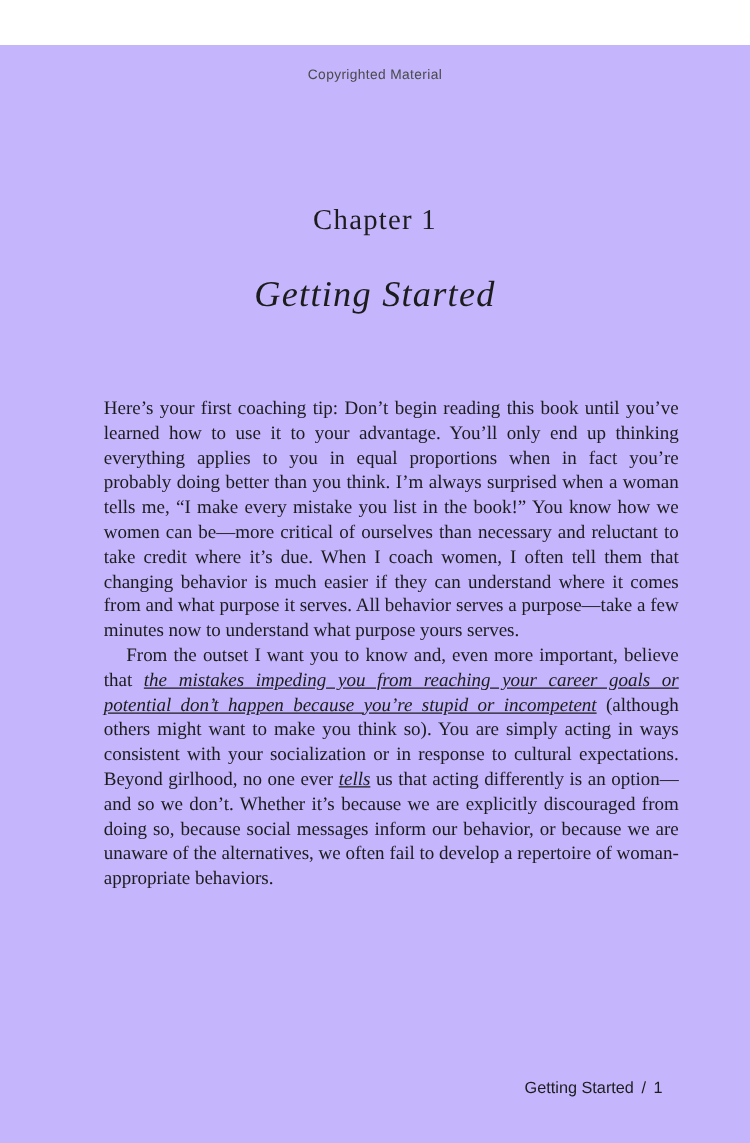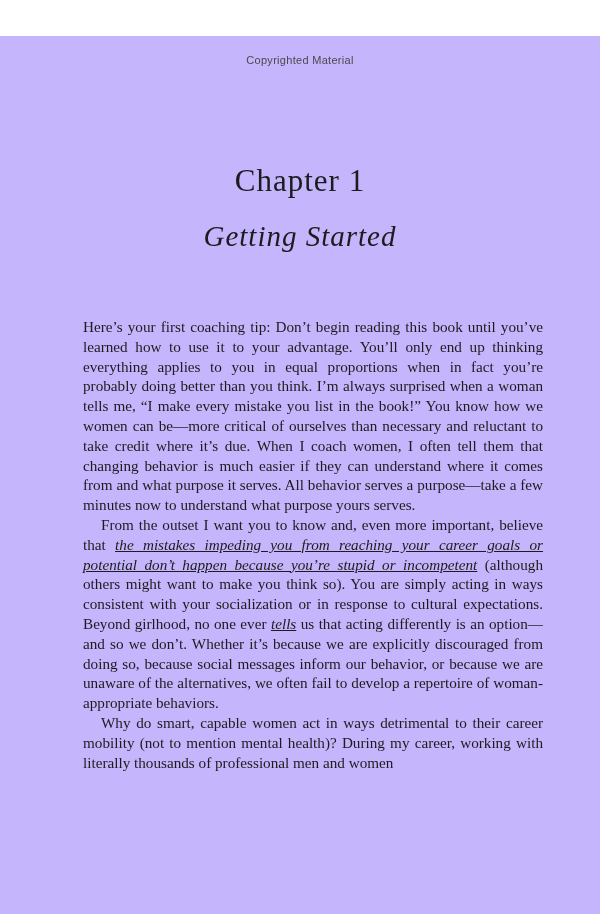--- a/index.html
+++ b/index.html
@@ -28,21 +28,21 @@
     letter-spacing: 0.3px;
   }
   .copyright.top { top: 18px; }
   .copyright.bottom { top: 881px; }
   .chapter-label {
     position: absolute;
     top: 127px;
     left: 0;
     width: 100%;
     text-align: center;
-    font-size: 31px;
+    font-size: 23px;
     letter-spacing: 1px;
     color: #1c1c1c;
   }
   .chapter-title {
     position: absolute;
     top: 184px;
     left: 0;
     width: 100%;
     text-align: center;
     font-size: 29px;
@@ -99,22 +99,22 @@
   <div class="body-text">
 
     <p class="para">
       <span>Here’s your first coaching tip: Don’t begin reading this book until you’ve learned how to use it to your advantage. You’ll only end up thinking everything applies to you in equal proportions when in fact you’re probably doing better than you think. I’m always surprised when a woman tells me, “I make every mistake you list in the book!” You know how we women can be—more critical of ourselves than necessary and reluctant to take credit where it’s due. When I coach women, I often tell them that changing behavior is much easier if they can understand where it comes from and what purpose it serves. All behavior serves a purpose—take a few minutes now to understand what purpose yours serves.</span>
     </p>
 
     <p class="para indent">
       <span>From the outset I want you to know and, even more important, believe that </span><span class="italic">the mistakes impeding you from reaching your career goals or potential don’t happen because you’re stupid or incompetent</span><span> (although others might want to make you think so). You are simply acting in ways consistent with your socialization or in response to cultural expectations. Beyond girlhood, no one ever </span><span class="italic">tells</span><span> us that acting differently is an option—and so we don’t. Whether it’s because we are explicitly discouraged from doing so, because social messages inform our behavior, or because we are unaware of the alternatives, we often fail to develop a repertoire of woman-appropriate behaviors.</span>
     </p>
 
-    <p class="para indent">
-      <span>Why do smart, capable women act in ways detrimental to their career mobility (not to mention mental health)? During my career, working with literally thousands of professional men and women</span>
-    </p>
 
   </div>
 
+  <div class="footer">
+    <span>Getting Started</span><span class="sep">/</span><span>1</span>
+  </div>
 
   <div class="copyright bottom">Copyrighted Material</div>
 
 </div>
 
 </body></html>

